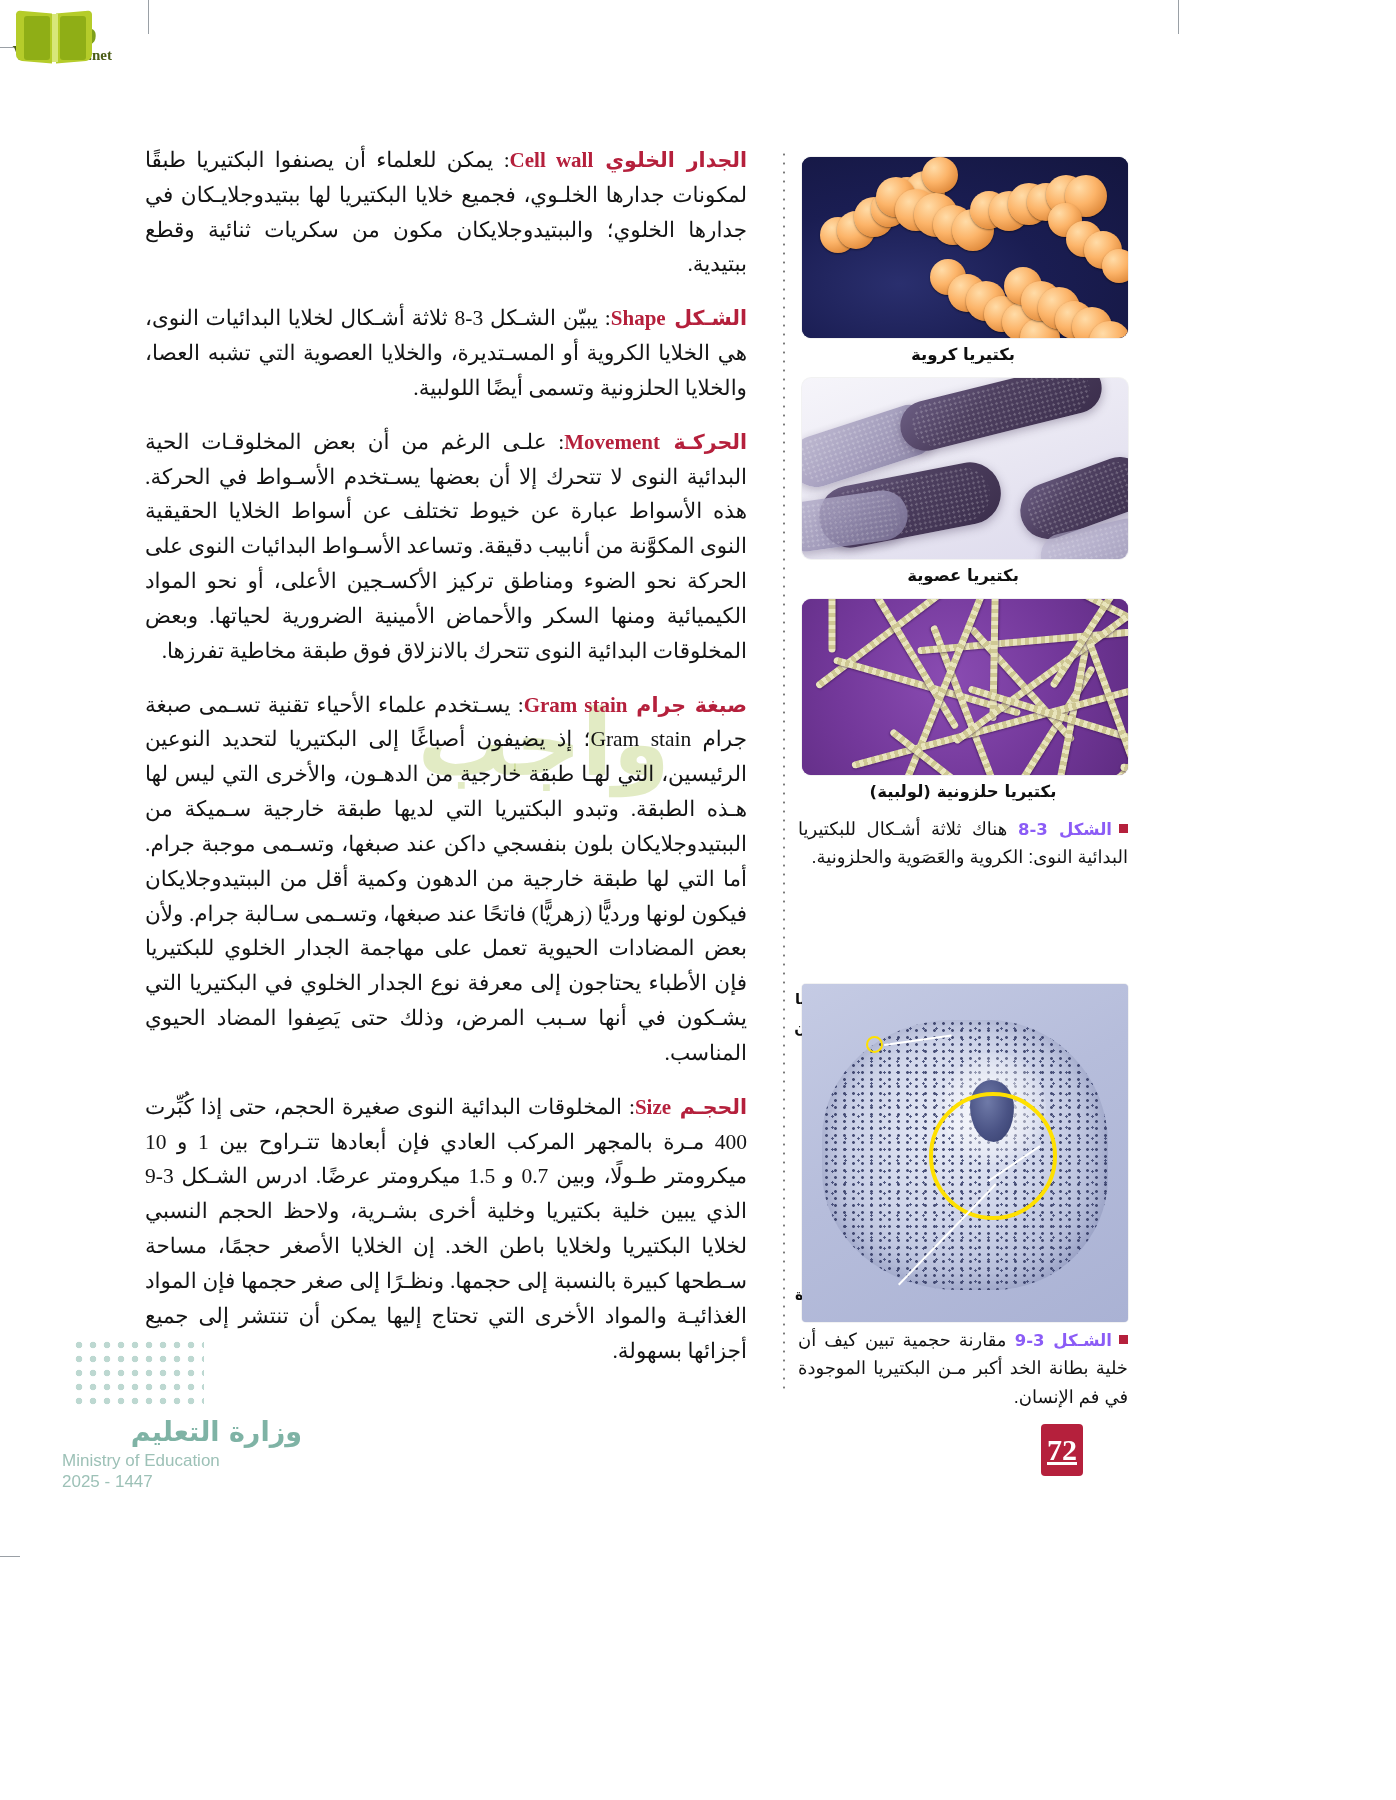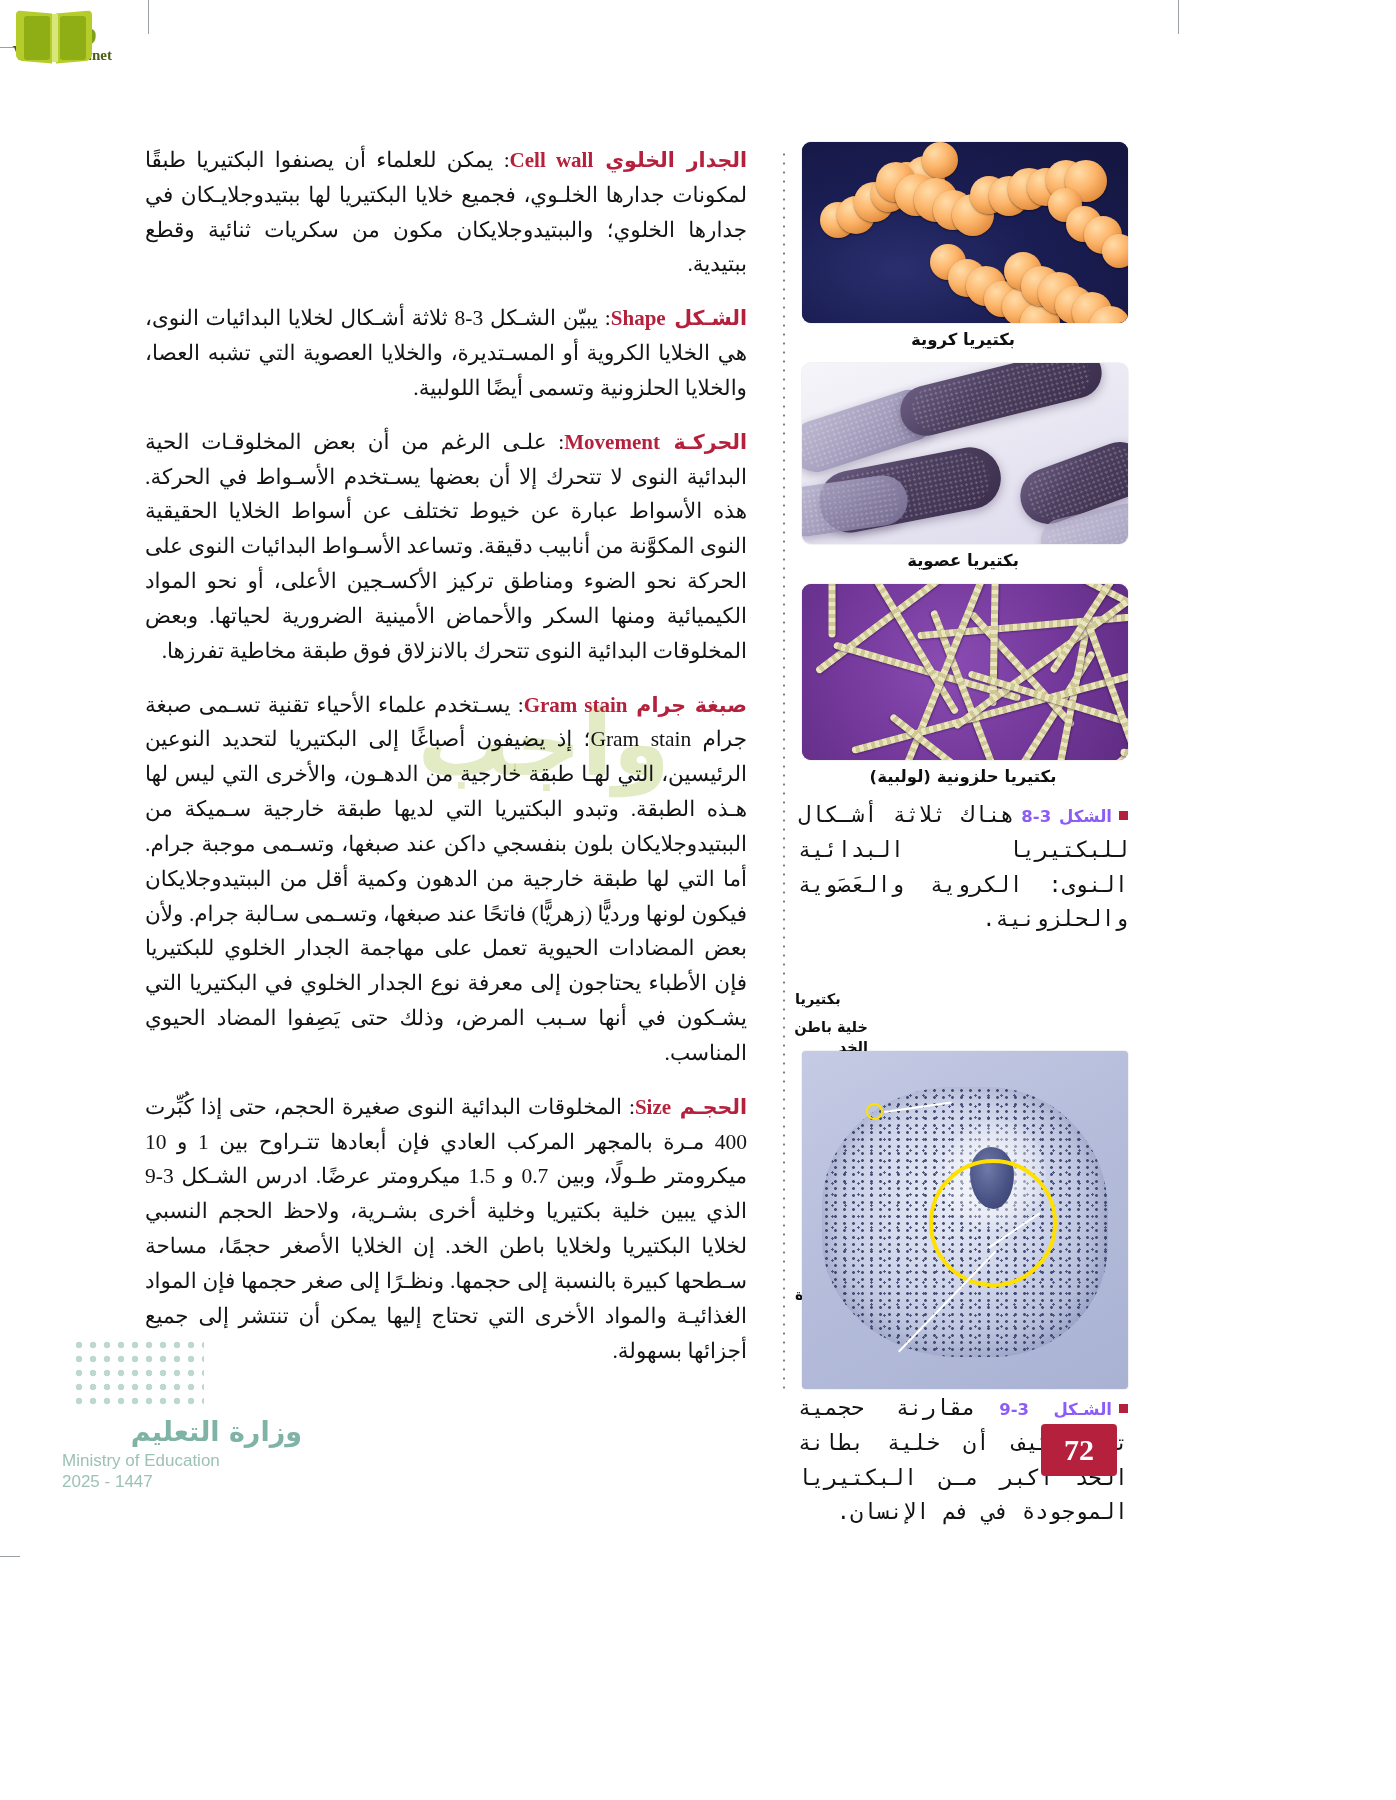--- a/index.html
+++ b/index.html
@@ -164,21 +164,21 @@
     background-image: radial-gradient(circle, #7a7a7a 1px, transparent 1.2px);
     background-size: 2px 9px;
     background-repeat: repeat-y;
     z-index: 4;
   }
 
   
   #figure-column {
     position: absolute;
     left: 798px;
-    top: 142px;
+    top: 157px;
     width: 330px;
     z-index: 10;
   }
   .fig-photo {
     width: 326px;
     border-radius: 9px;
     overflow: hidden;
     position: relative;
     box-shadow: 0 0 0 1px rgba(0,0,0,0.05);
   }
@@ -326,21 +326,21 @@
     display: inline-block;
     width: 9px; height: 9px;
     background: #b5203c;
     margin-left: 7px;
     vertical-align: 2px;
   }
   .fig-ref .fig-num {
     font-weight: bold;
     color: #8b5cf6;
   }
-  .fig-ref .body { font-family: Liberation Mono, monospace; font-size: 22px; }
+  .fig-ref .body { font-family: Liberation Sans, sans-serif; font-size: 18px; }
 
   
   #dot-decor {
     position: absolute;
     left: 72px;
     top: 1338px;
     width: 132px;
     height: 72px;
     background-image: radial-gradient(circle, #b9d6cf 3px, transparent 3.6px);
     background-size: 14px 14px;
@@ -380,32 +380,33 @@
     margin-top: 1px;
     direction: ltr;
     text-align: left;
   }
 
   
   #page-number {
     position: absolute;
     left: 1041px;
     top: 1424px;
-    width: 76px;
+    width: 42px;
     height: 52px;
     background: #b5203c;
     border-radius: 4px;
     color: #ffffff;
     font-family: "Liberation Serif", serif;
     font-size: 30px;
     font-weight: bold;
     display: flex;
     align-items: center;
     justify-content: center;
     z-index: 10;
+    text-decoration: underline;
   }
 </style>
 </head>
 <body>
 
 <div class="crop-mark cm-tl-v"></div>
 <div class="crop-mark cm-tl-h"></div>
 <div class="crop-mark cm-tr-v"></div>
 <div class="crop-mark cm-bl-h"></div>
 

